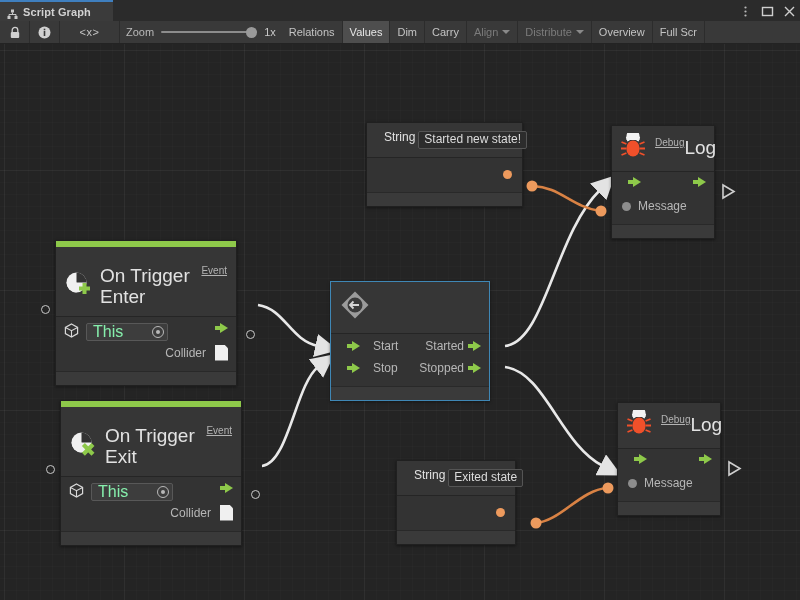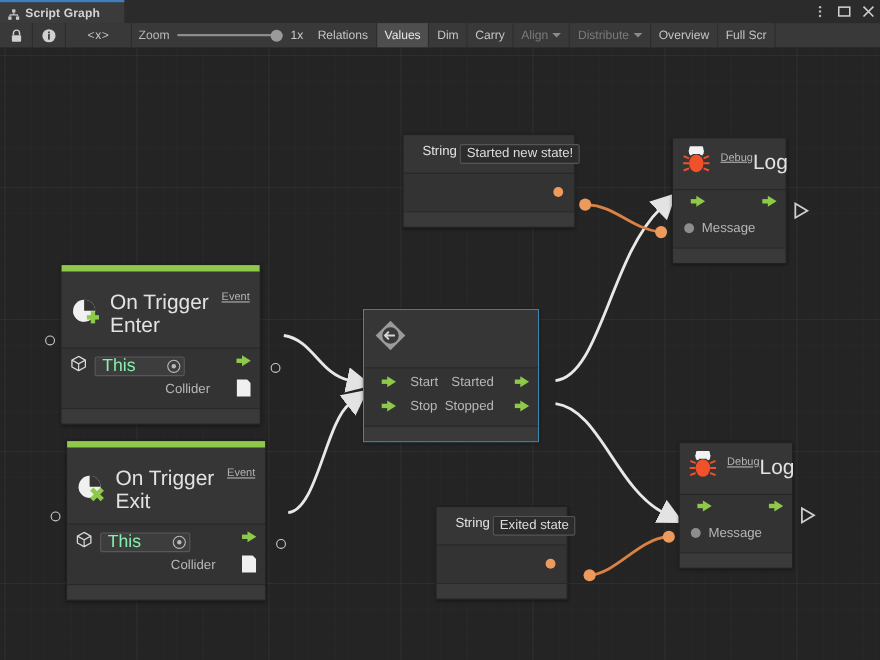--- a/index.html
+++ b/index.html
@@ -104,21 +104,21 @@
   }
   .node-head .titles { display: flex; flex-direction: row; line-height: 1.12; }
   .t-small { font-size: 10px; color: #b3b3b3; text-decoration: underline; }
   .t-big { font-size: 19px; color: #e2e2e2; }
   .t-big.spaced { letter-spacing: 1.1px; }
   .node-body { padding: 6px 8px 4px 8px; background: #333333; }
   .node-foot { height: 14px; background: #3a3a3a; border-top: 1px solid #292929; }
 
   .row { display: flex; align-items: flex-start; justify-content: space-between; height: 22px; }
   .row .lft { display: flex; align-items: center; gap: 7px; }
-  .row .rgt { display: flex; align-items: center; gap: 24px; }
+  .row .rgt { display: flex; align-items: center; gap: 9px; }
   .port-label { font-size: 12px; color: #b7b7b7; }
 
   .arrow-green {
     width: 0; height: 0; position: relative;
     border-top: 5px solid transparent; border-bottom: 5px solid transparent;
     border-left: 8px solid #8ec94a;
   }
   .arrow-green::before {
     content: ""; position: absolute; left: -13px; top: -2px;
     width: 8px; height: 4px; background: #8ec94a;

